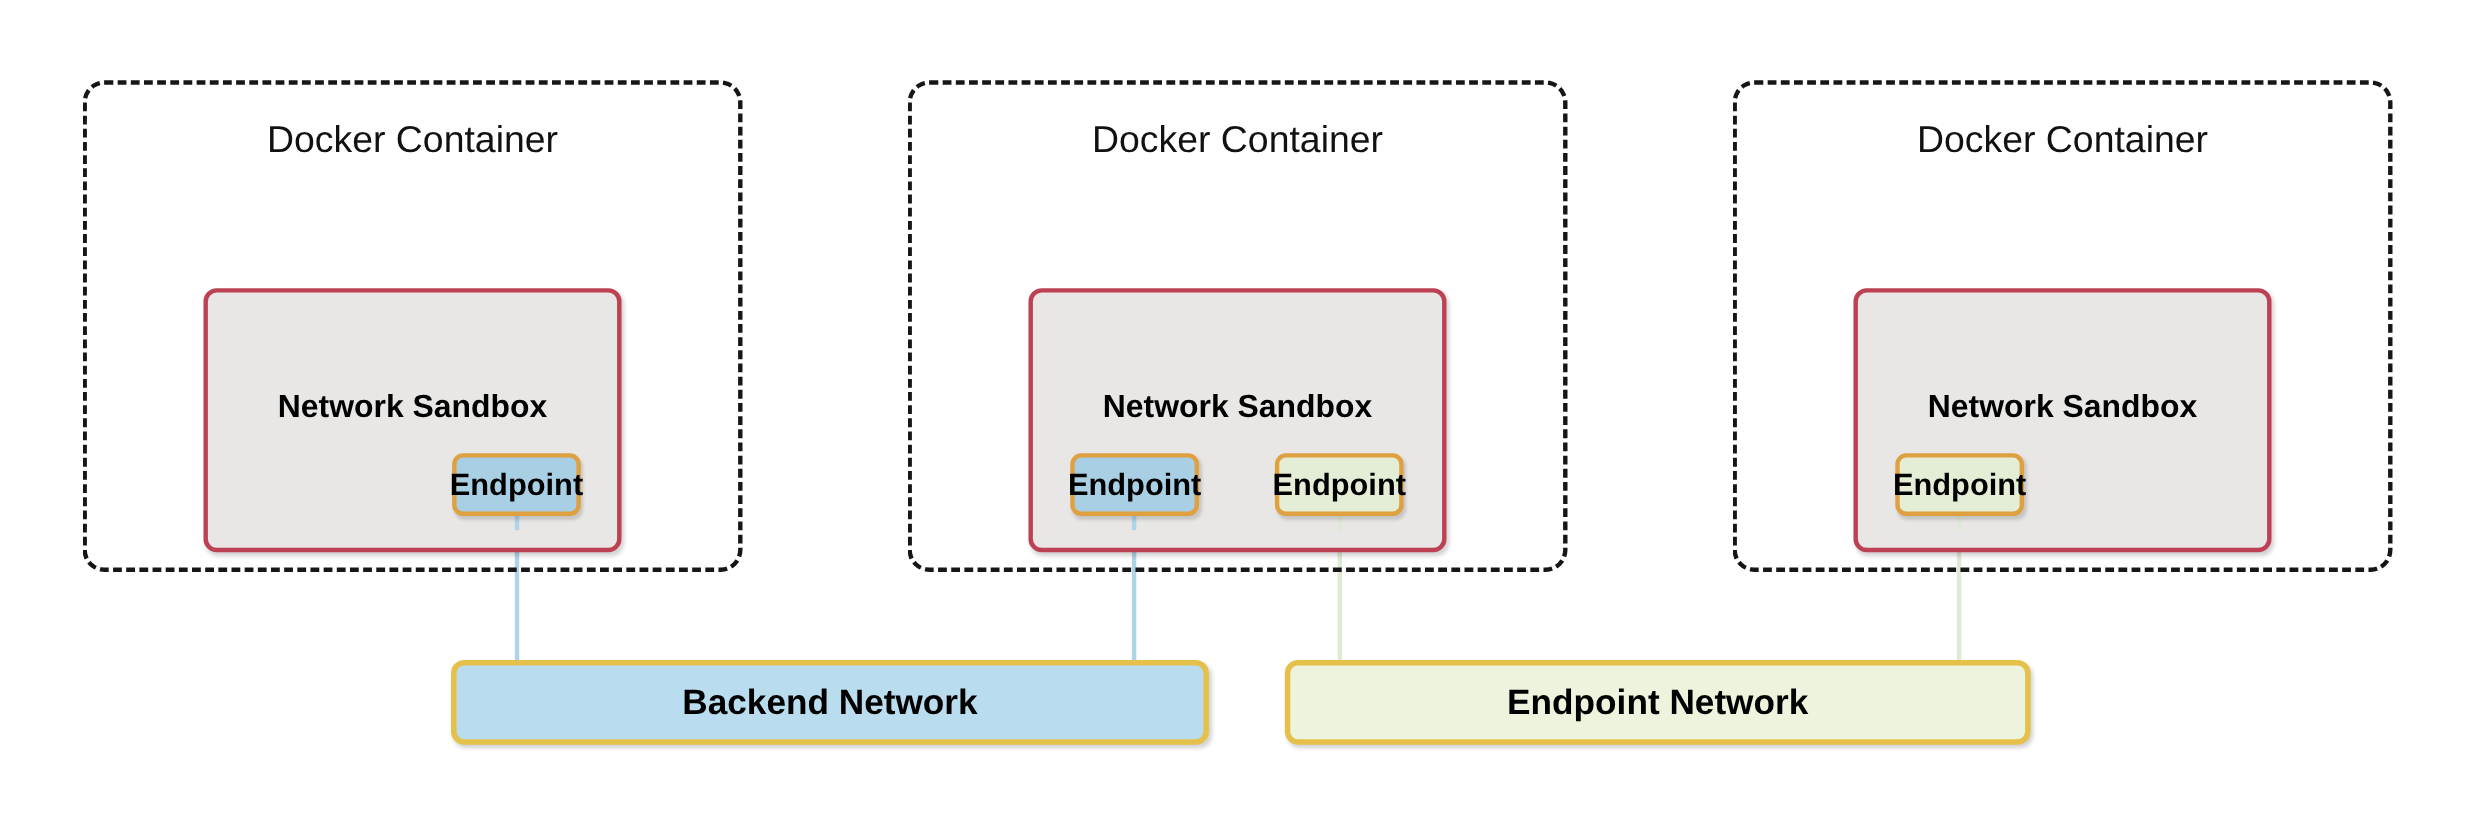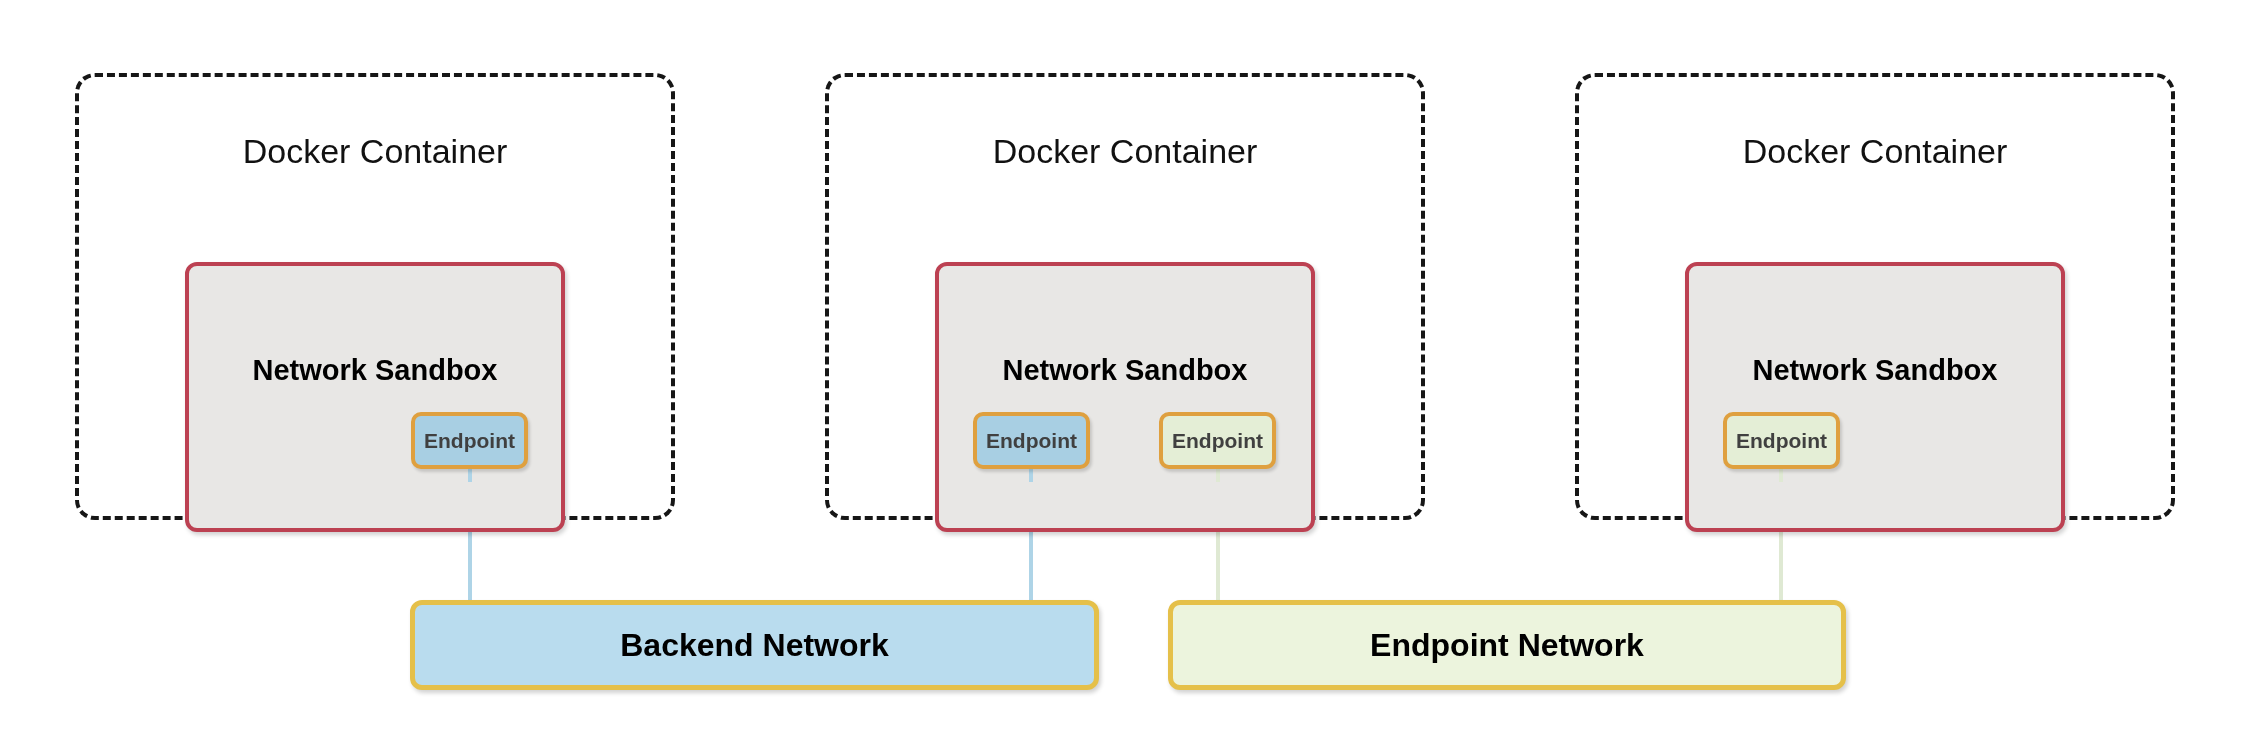--- a/index.html
+++ b/index.html
@@ -29,29 +29,28 @@
   .container-title {
     position: absolute;
     top: 29px;
     left: 0;
     right: 0;
     text-align: center;
     font-size: 34px;
     line-height: 42px;
     font-weight: 400;
     color: #111111;
-    margin-top: 24px;
   }
   
   .sandbox {
     position: absolute;
     left: 106px;
     top: 185px;
     width: 380px;
-    height: 270px;
+    height: 240px;
     background: #e8e7e5;
     border: 4px solid #bc4152;
     border-radius: 12px;
     box-sizing: border-box;
     box-shadow: 2px 3px 4px rgba(0,0,0,0.18);
   }
   .sandbox-label {
     position: absolute;
     top: 88px;
     left: 0;
@@ -66,23 +65,23 @@
     position: absolute;
     top: 146px;
     width: 117px;
     height: 57px;
     border: 4px solid #dfa03f;
     border-radius: 10px;
     box-sizing: border-box;
     display: flex;
     align-items: center;
     justify-content: center;
-    font-size: 21px;
+    font-size: 28px;
     font-weight: 700;
-    color: #404040;
+    color: #000000;
     box-shadow: 2px 3px 3px rgba(0,0,0,0.15);
     z-index: 3;
   }
   .endpoint.blue  { background: #a8cfe3; }
   .endpoint.green { background: #e4eed6; }
   
   .stub {
     position: absolute;
     top: 200px;
     width: 4px;
@@ -96,21 +95,21 @@
     width: 4px;
     height: 116px;
     z-index: 1;
   }
   .line.blue,  .stub.blue  { background: #aed4e7; }
   .line.green, .stub.green { background: #dfe9d3; }
   
   .network {
     position: absolute;
     top: 600px;
-    height: 90px;
+    height: 77px;
     border: 5px solid #e5c04a;
     border-radius: 12px;
     box-sizing: border-box;
     display: flex;
     align-items: center;
     justify-content: center;
     font-size: 32px;
     font-weight: 700;
     color: #000000;
     box-shadow: 2px 3px 4px rgba(0,0,0,0.18);

